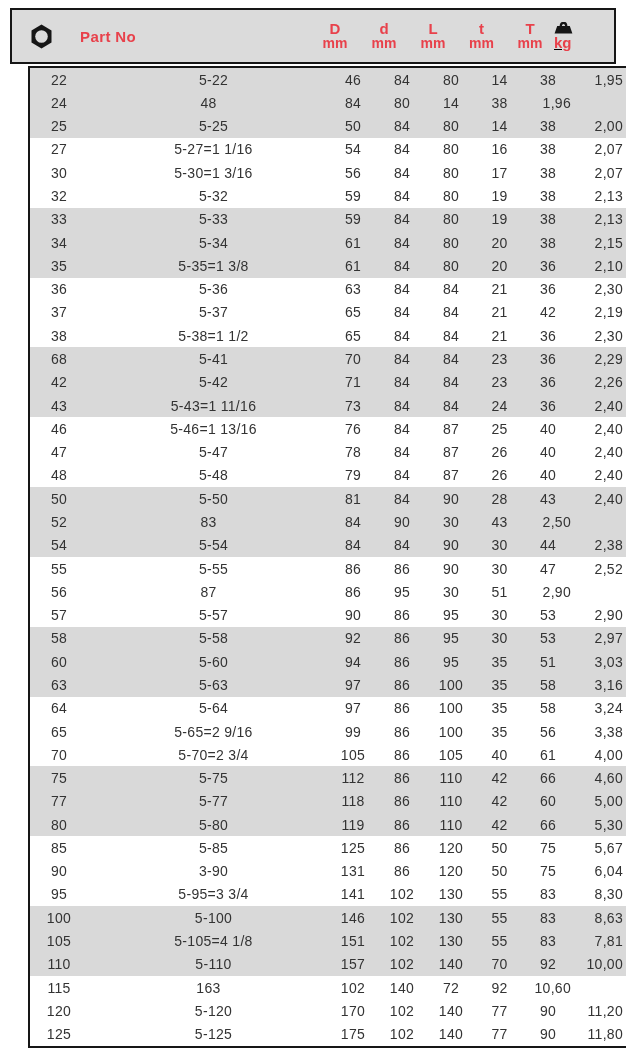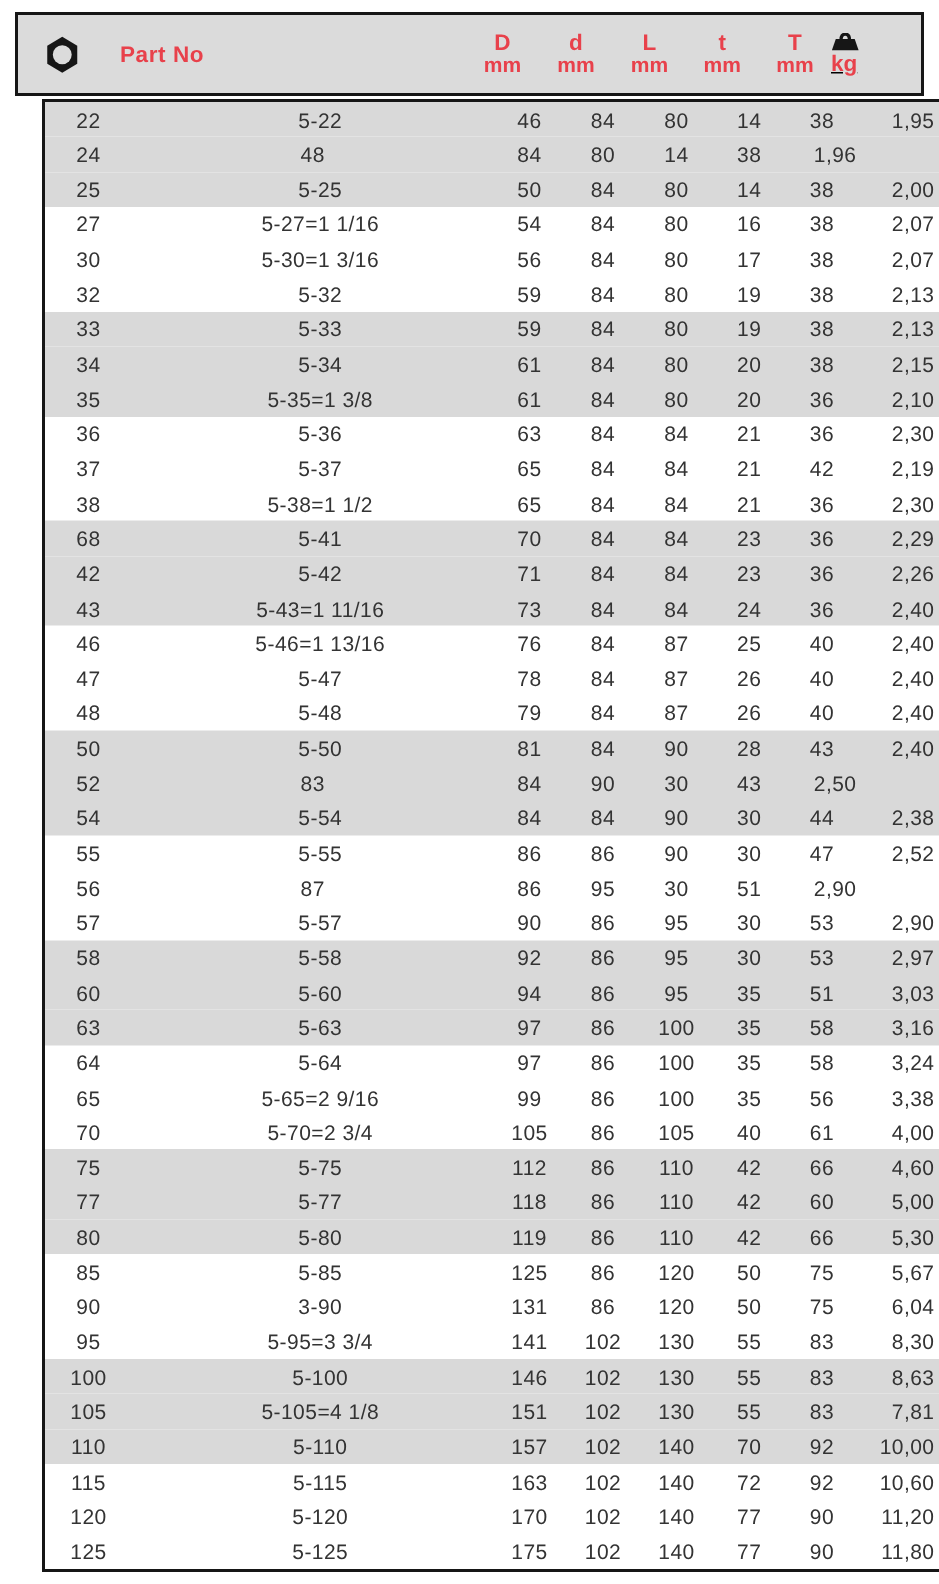--- a/index.html
+++ b/index.html
@@ -528,21 +528,20 @@
     <div class="cell c-num">157</div>
     <div class="cell c-num">102</div>
     <div class="cell c-num">140</div>
     <div class="cell c-num">70</div>
     <div class="cell c-num">92</div>
     <div class="cell c-kg">10,00</div>
   </div>
 
   <div class="row grid">
     <div class="cell c-size">115</div>
-    <div class="cell c-part">5-115</div>
     <div class="cell c-num">163</div>
     <div class="cell c-num">102</div>
     <div class="cell c-num">140</div>
     <div class="cell c-num">72</div>
     <div class="cell c-num">92</div>
     <div class="cell c-kg">10,60</div>
   </div>
 
   <div class="row grid">
     <div class="cell c-size">120</div>

